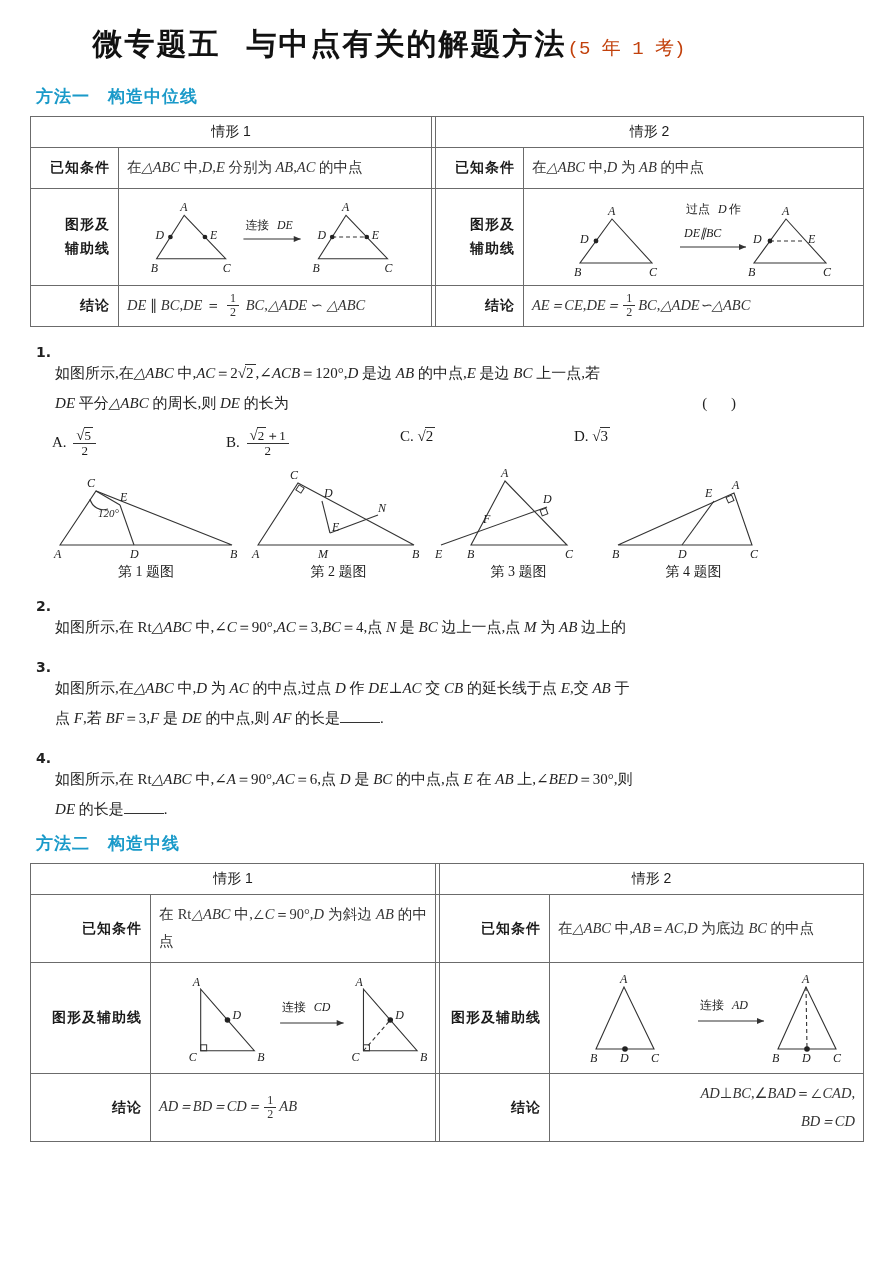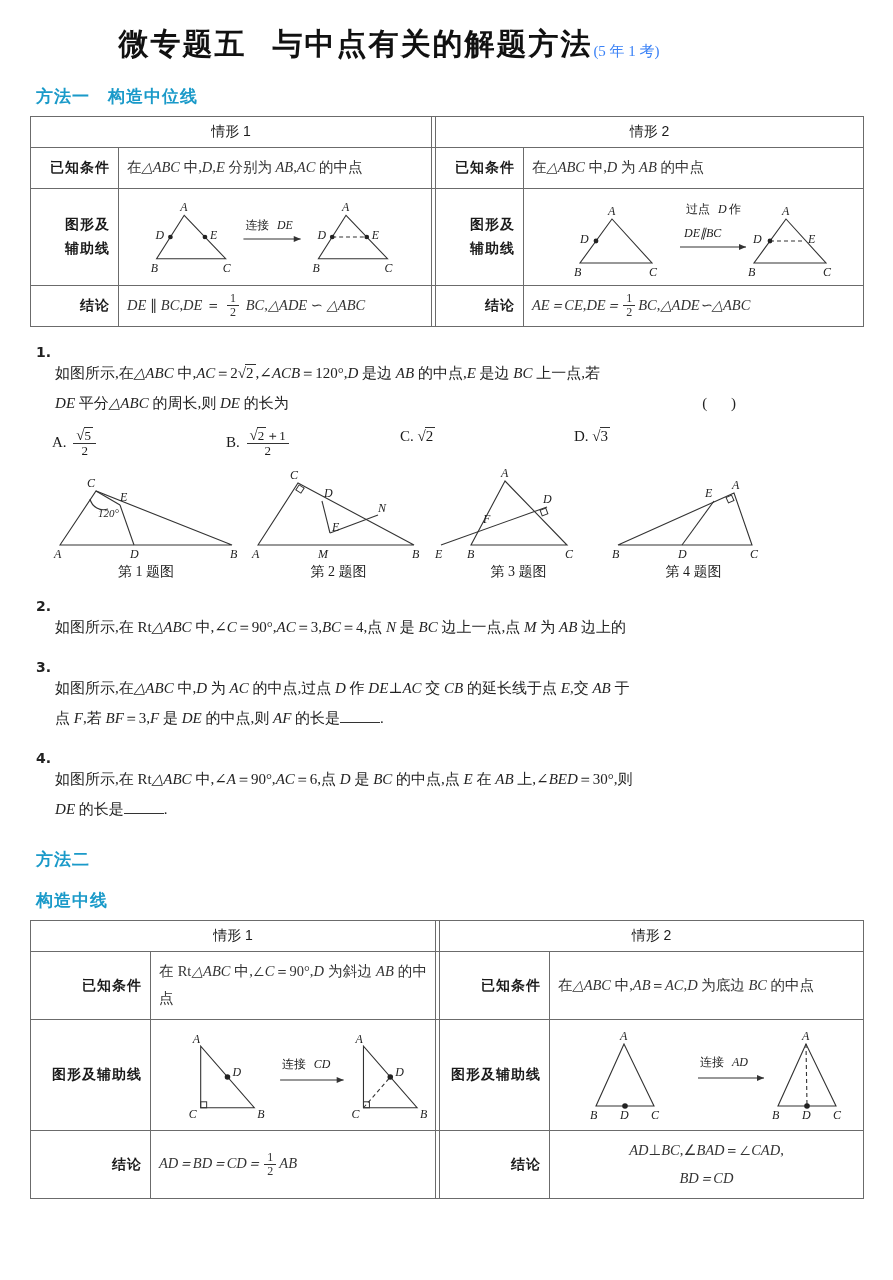--- a/index.html
+++ b/index.html
@@ -17,22 +17,22 @@
   .title-row {
     display:flex; align-items:flex-end; justify-content:center;
     padding-top:24px; padding-bottom:6px;
   }
   .title-main {
     font-family:"DejaVu Sans","Liberation Sans",sans-serif;
     font-weight:700; font-size:30px; letter-spacing:2px; color:#111;
   }
   .title-gap { display:inline-block; width:26px; }
   .title-sub {
-    font-size:15px; color:#3b82f6; padding-bottom:4px; margin-left:1px;
-    font-family:Liberation Serif, serif;
+    font-size:19px; color:#c2410c; padding-bottom:4px; margin-left:1px;
+    font-family:Liberation Mono, monospace;
   }
 
   
   .method-head {
     display:flex; align-items:flex-start; gap:18px;
     color:#1a9ac9; font-weight:700; font-size:17px;
     font-family:"DejaVu Sans","Liberation Sans",sans-serif;
     margin: 14px 0 8px 6px;
   }
   .method-head .m-label { letter-spacing:1px; }
@@ -356,21 +356,21 @@
   </div>
 
   <div class="q">
     <span class="num">4.</span>
     <span class="qbody">
       <span>如图所示,在 Rt<span class="m">△ABC</span> 中,∠<span class="m">A</span>＝90°,<span class="m">AC</span>＝6,点 <span class="m">D</span> 是 <span class="m">BC</span> 的中点,点 <span class="m">E</span> 在 <span class="m">AB</span> 上,∠<span class="m">BED</span>＝30°,则</span><br>
       <span><span class="m">DE</span> 的长是<span class="blank sm"></span>.</span>
     </span>
   </div>
 
-  <div class="method-head" style="margin-top:24px;flex-direction:column;">
+  <div class="method-head" style="margin-top:8px;">
     <span class="m-label">方法二</span>
     <span class="m-name">构造中线</span>
   </div>
 
   <table class="grid">
     <colgroup>
       <col style="width:120px">
         <col style="width:285px">
       <col style="width:4px">
       <col style="width:110px">
@@ -452,21 +452,21 @@
       <tr>
         <td class="rowhead">结论</td>
         <td class="body-text" style="text-align:left;">
           <span class="m">AD＝BD＝CD＝</span><span class="frac">
               <span class="num">1</span>
               <span class="den">2</span>
             </span><span class="m">AB</span>
         </td>
         <td class="mid-sep"></td>
         <td class="rowhead">结论</td>
-        <td class="body-text" style="text-align:center;">
+        <td class="body-text" style="text-align:right;">
           <div><span class="m">AD</span>⊥<span class="m">BC</span>,∠<span class="m">BAD</span>＝∠<span class="m">CAD</span>,</div>
           <div><span class="m">BD＝CD</span></div>
         </td>
       </tr>
     </tbody>
   </table>
 
 </div>
 
 </body></html>

